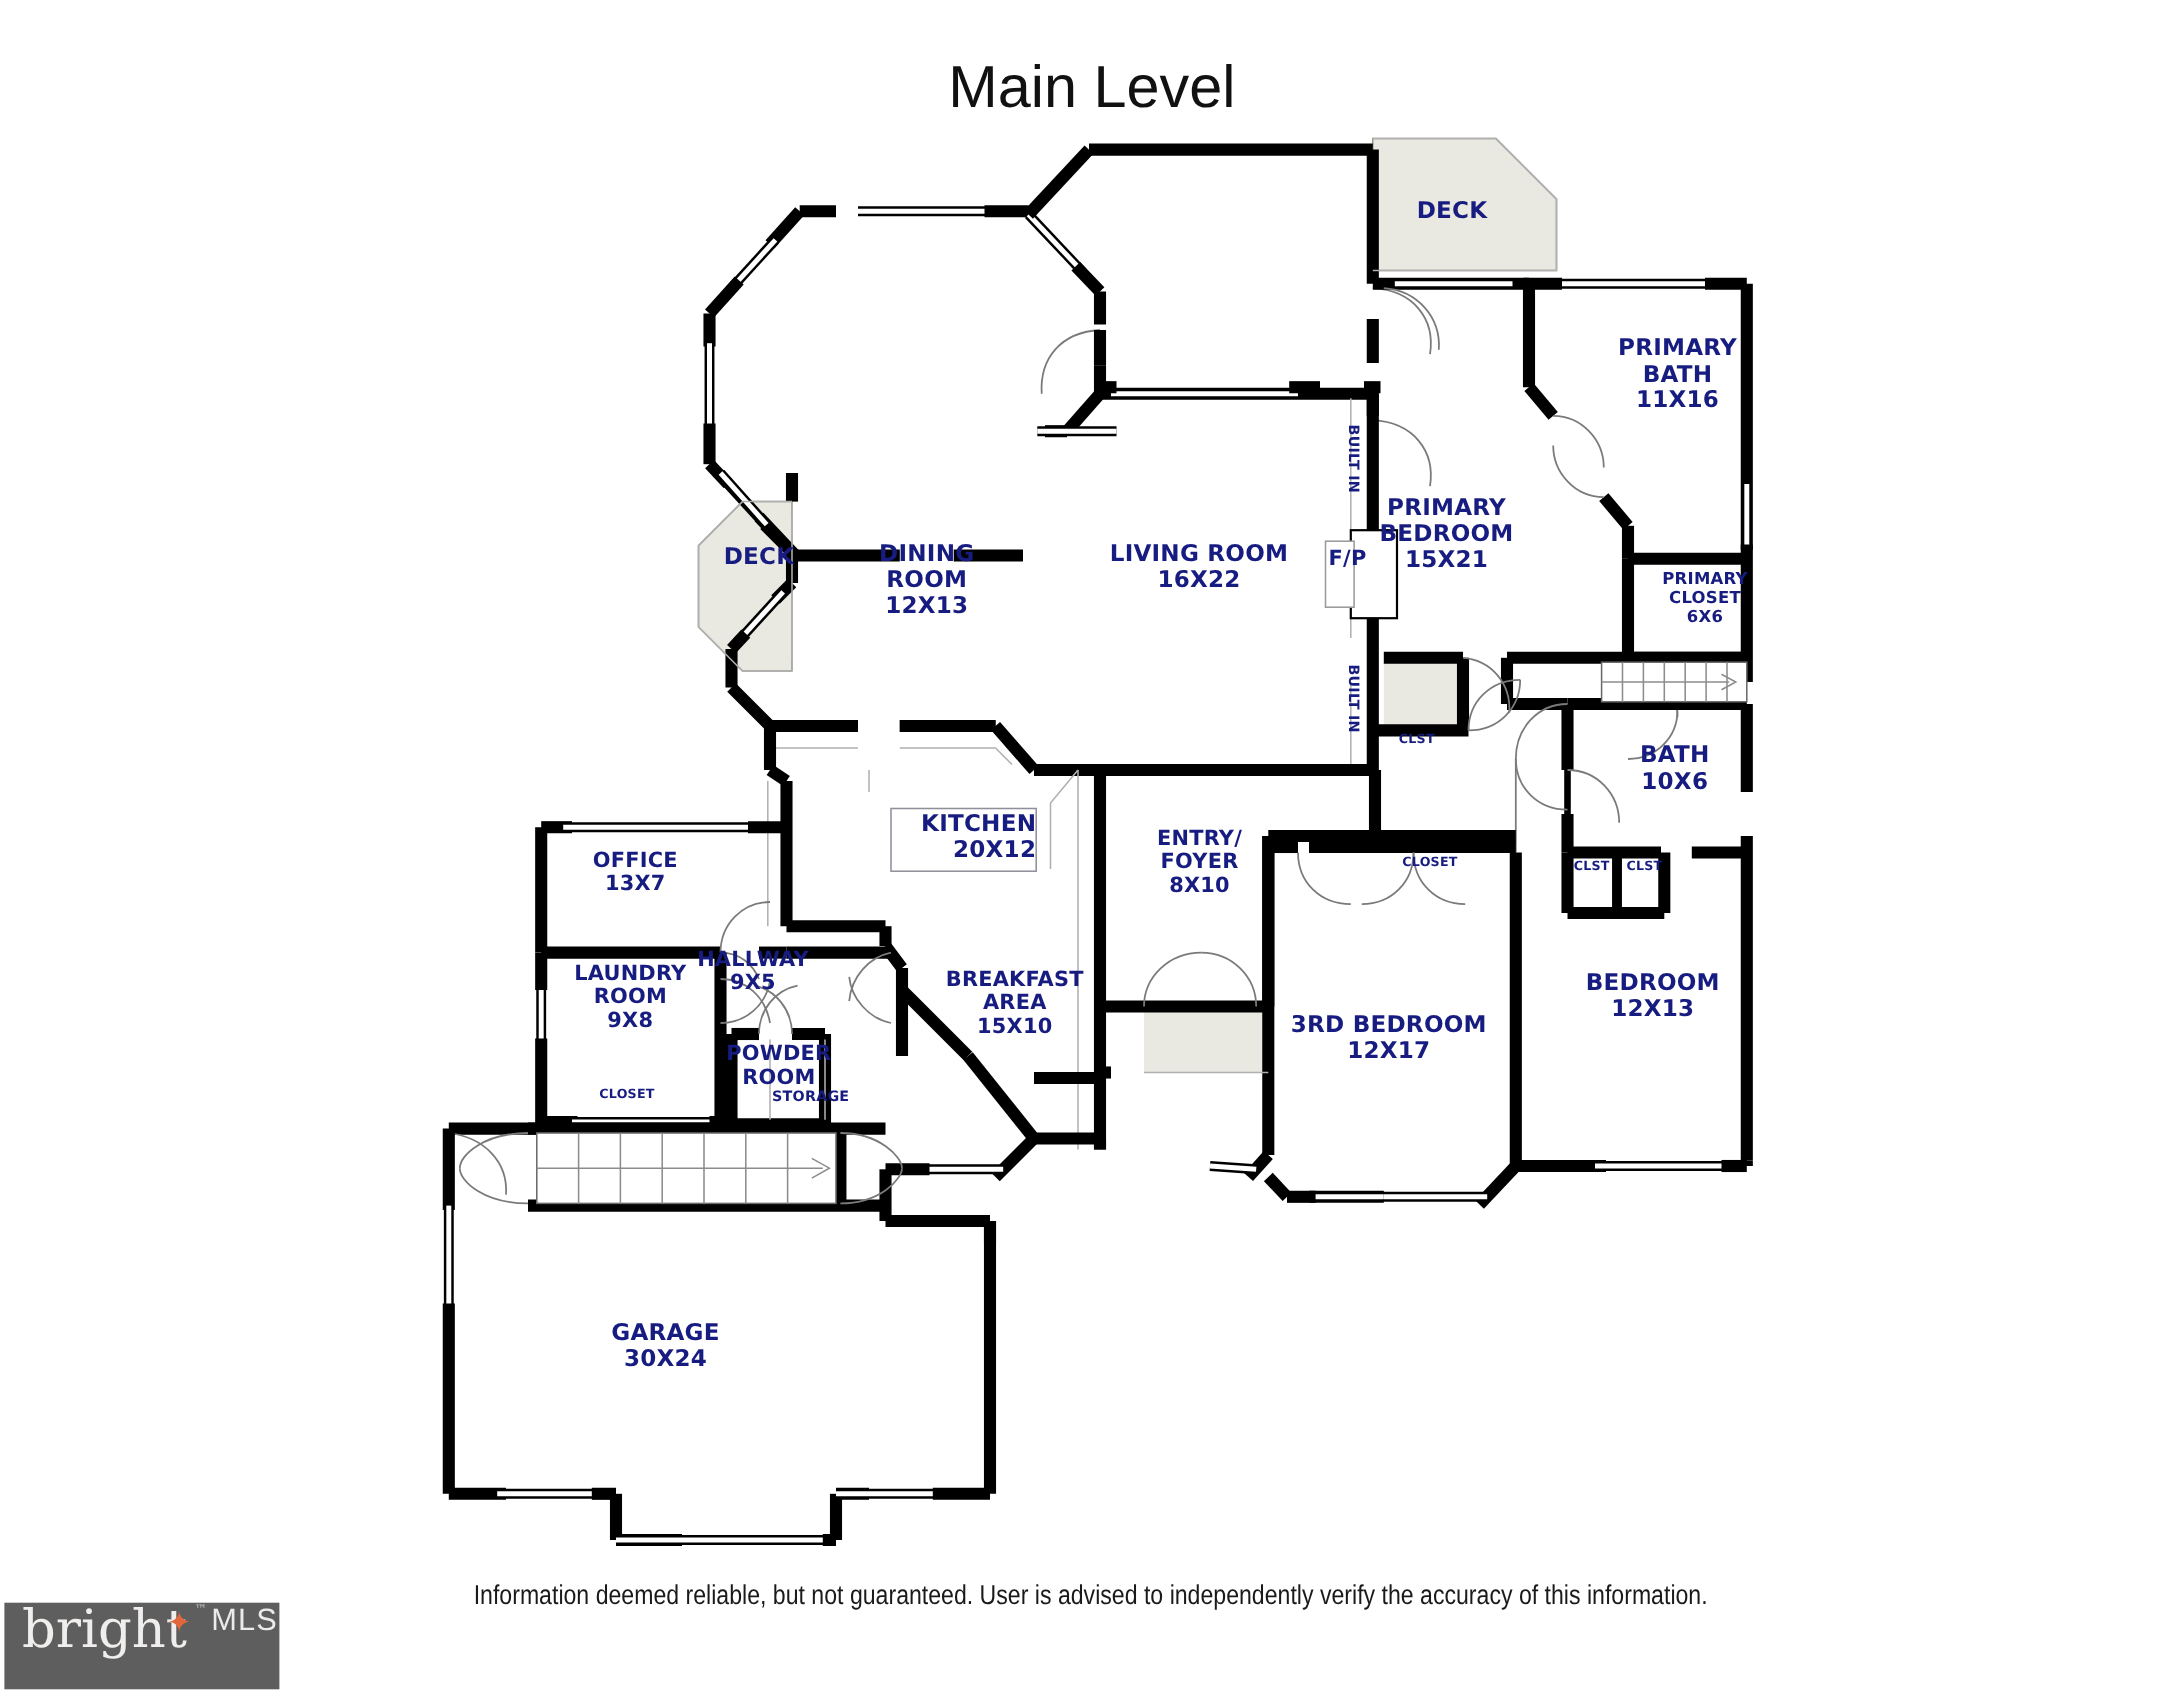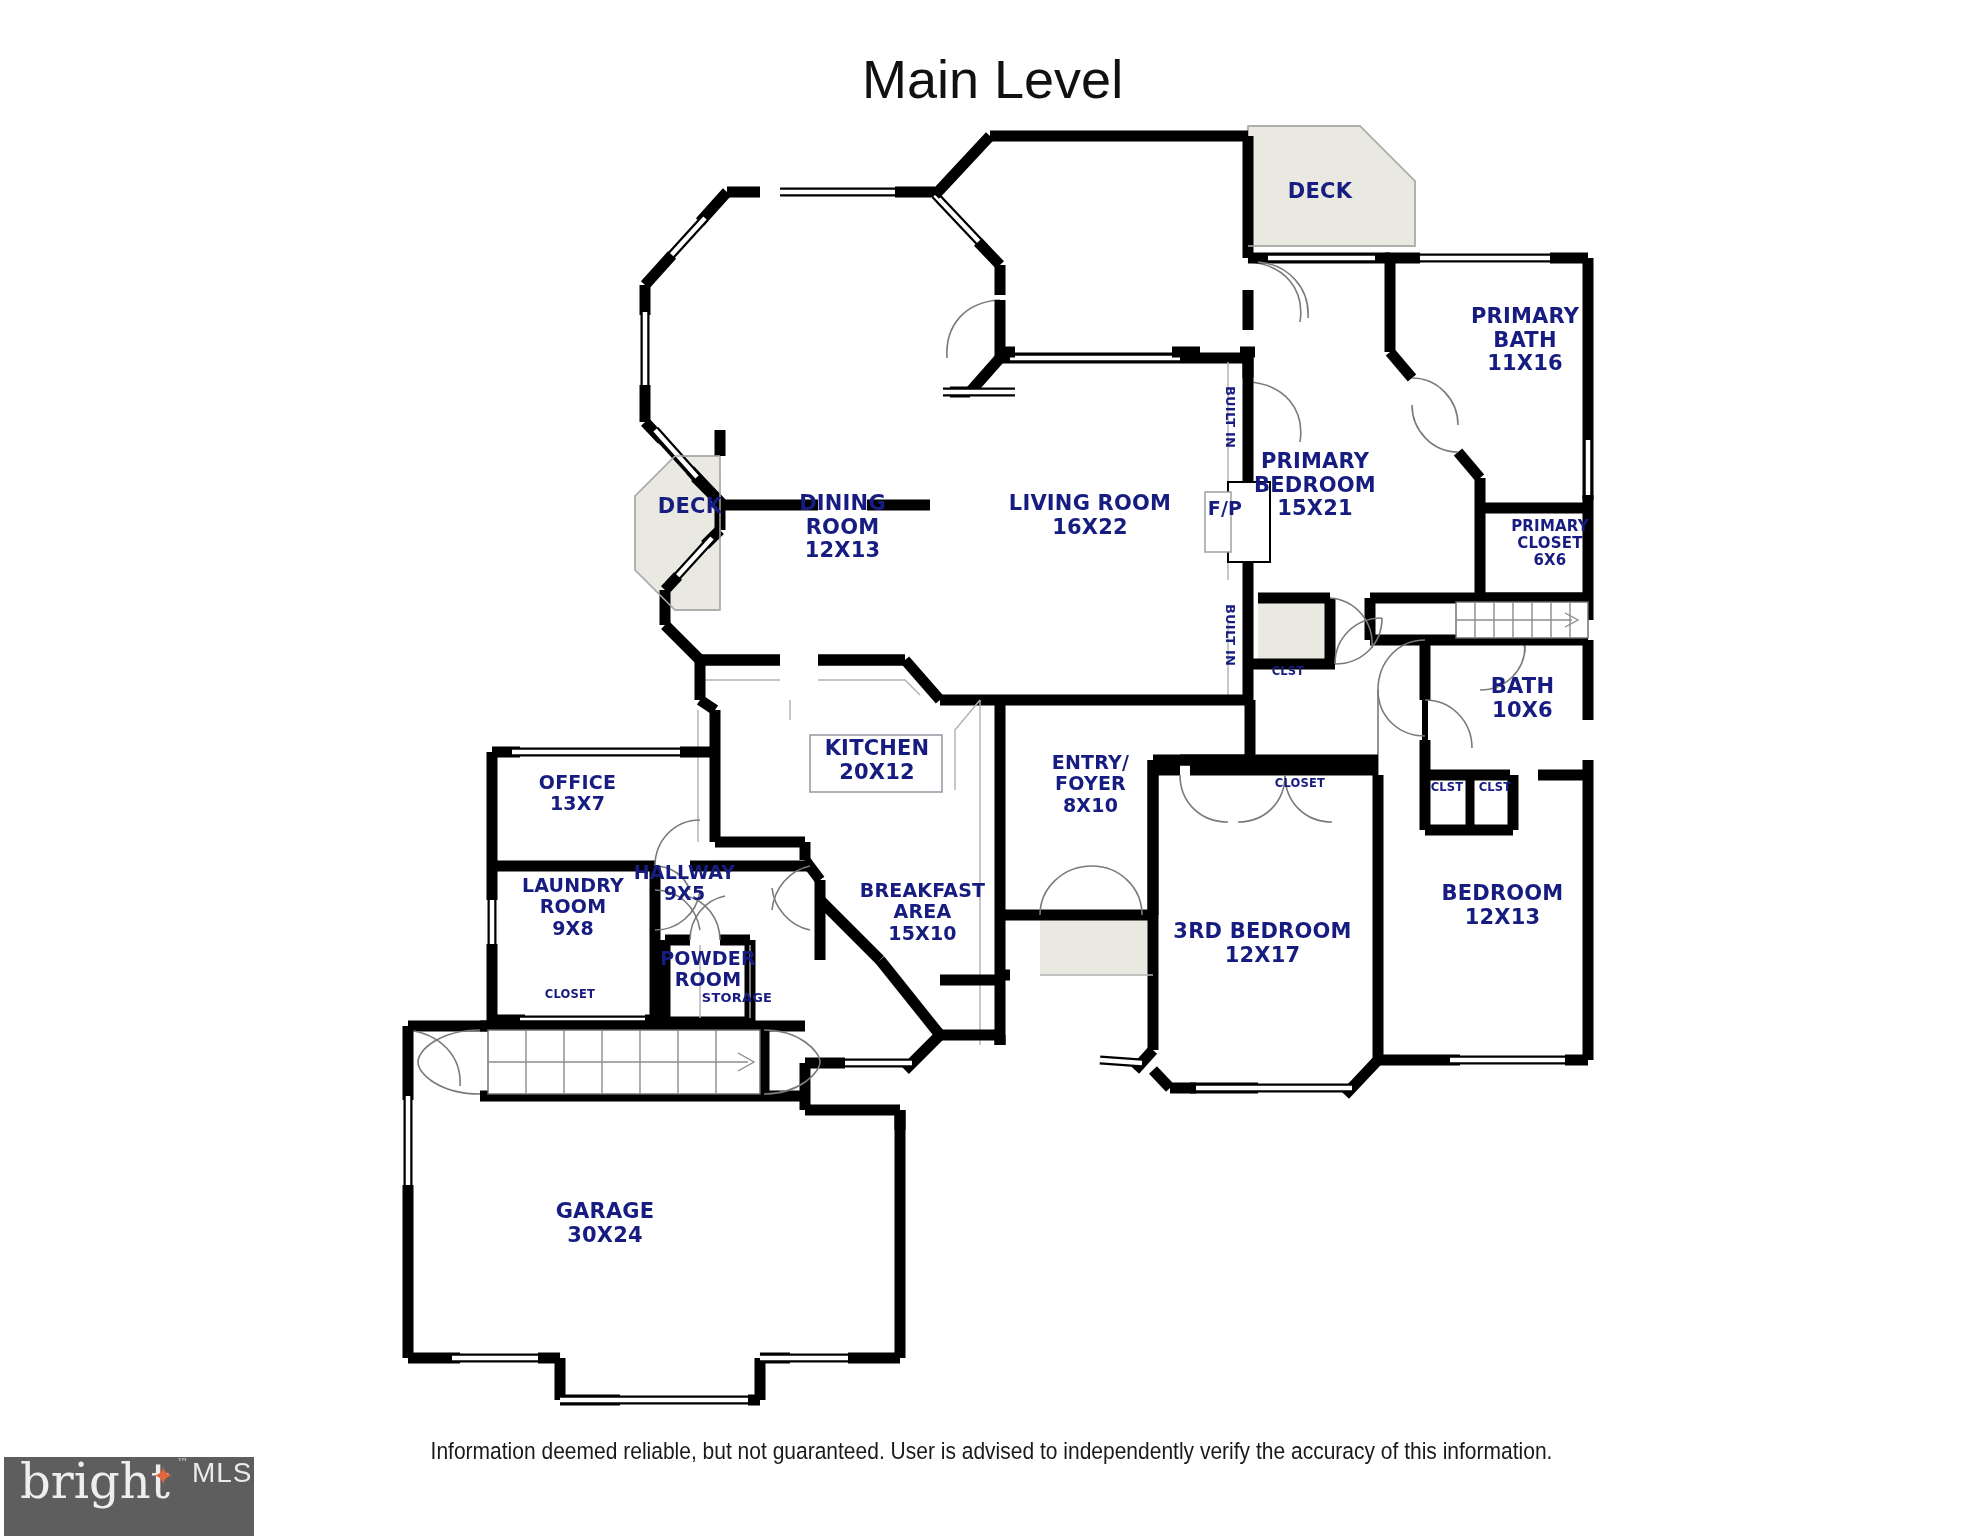--- a/index.html
+++ b/index.html
@@ -503,21 +503,21 @@
 CLOSET
 6X6</div>
 
   <div class="rlabel sz-lg" style="left:975px; top:492px; width:230px;">LIVING ROOM
 16X22</div>
 
   <div class="rlabel sz-lg" style="left:755px; top:492px; width:175px;">DINING
 ROOM
 12X13</div>
 
-  <div class="rlabel sz-lg" style="left:812px; top:737px; width:130px;">KITCHEN
+  <div class="rlabel sz-lg" style="left:812px; top:737px; width:130px;text-align:right;">KITCHEN
 20X12</div>
 
   <div class="rlabel sz-md" style="left:500px; top:772px; width:155px;">OFFICE
 13X7</div>
 
   <div class="rlabel sz-md" style="left:498px; top:875px; width:150px;">LAUNDRY
 ROOM
 9X8</div>
 
   <div class="rlabel sz-md" style="left:607px; top:862px; width:155px;">HALLWAY

